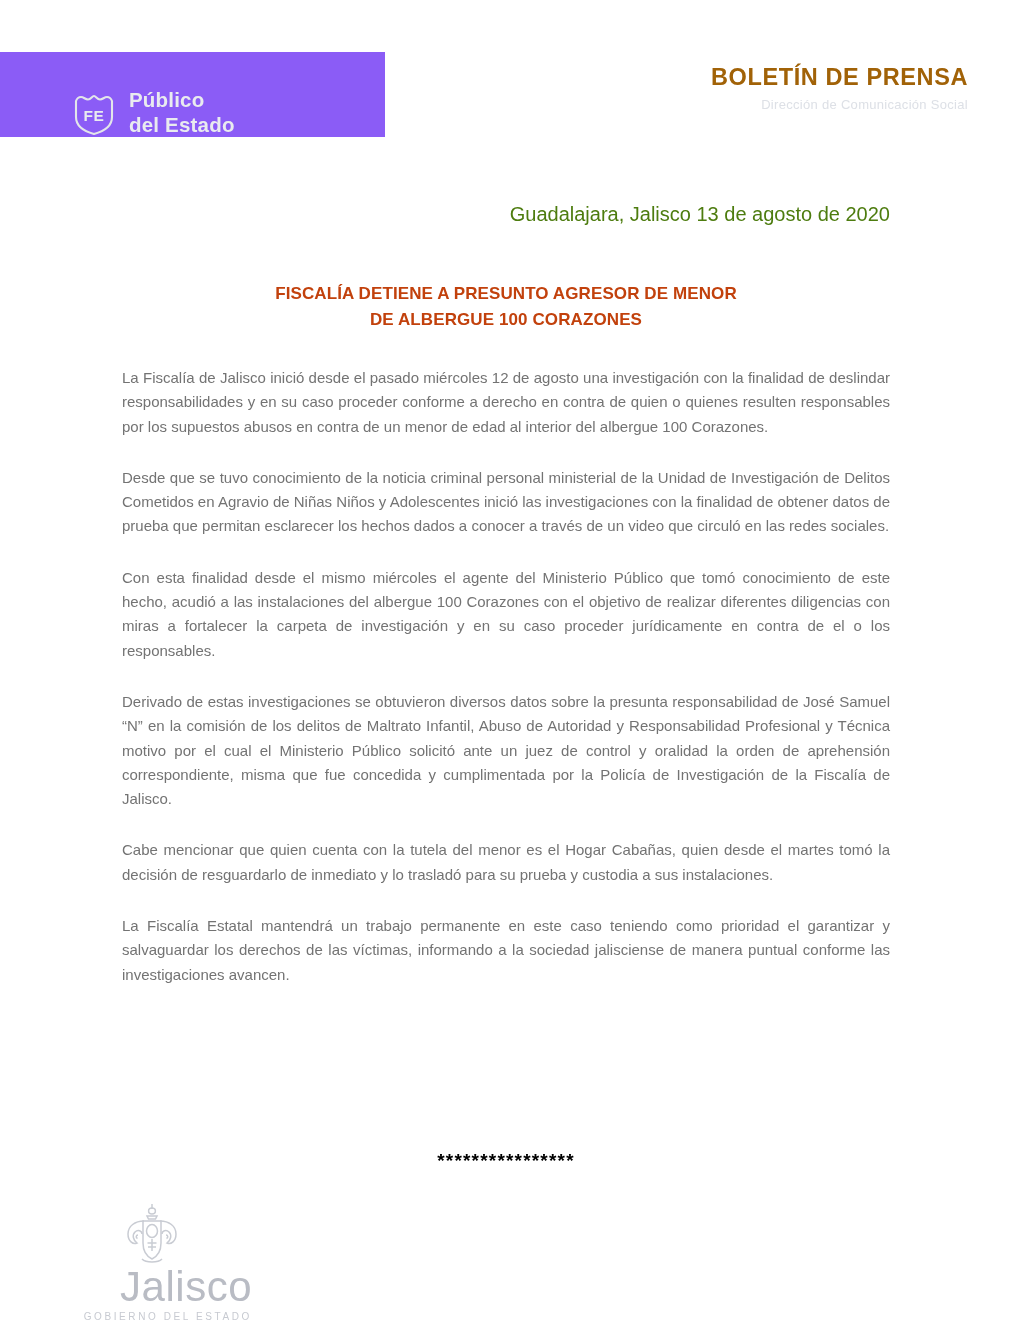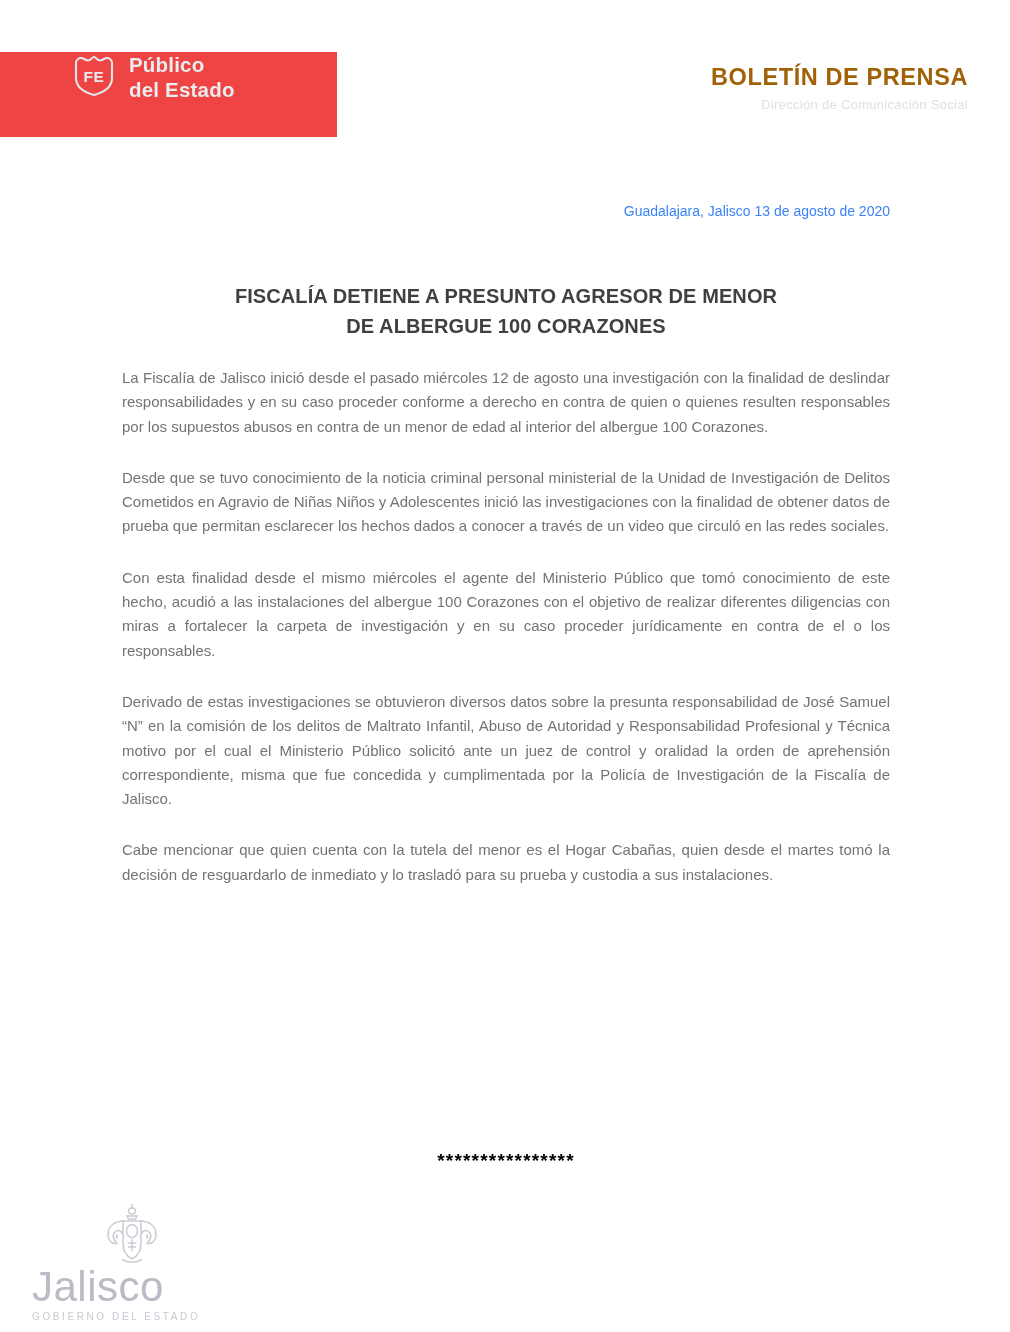--- a/index.html
+++ b/index.html
@@ -19,25 +19,25 @@
   #header {
     position: absolute;
     top: 0; left: 0;
     width: 1010px;
     height: 175px;
   }
   #logo-banner {
     position: absolute;
     left: 0;
     top: 52px;
-    width: 337px;
+    width: 385px;
     height: 85px;
-    background: #ef4444;
+    background: #8b5cf6;
     display: flex;
-    align-items: flex-start;
+    align-items: flex-end;
     padding-left: 72px;
     box-sizing: border-box;
   }
   #shield-icon {
     width: 44px;
     height: 46px;
     flex: none;
   }
   #fiscalia-wordmark {
     margin-left: 13px;
@@ -80,33 +80,33 @@
     left: 122px;
     top: 0;
     width: 768px;
   }
   #dateline {
     position: absolute;
     top: 203px;
     left: 0;
     width: 768px;
     text-align: right;
-    font-size: 14px;
-    color: #3b82f6;
+    font-size: 20px;
+    color: #4d7c0f;
     font-family: "Liberation Sans", sans-serif;
   }
   #doc-title {
     position: absolute;
     top: 281px;
     left: 0;
     width: 768px;
     text-align: center;
-    font-size: 20px;
-    font-weight: bold;
-    color: #404040;
+    font-size: 17px;
+    font-weight: bold;
+    color: #c2410c;
     line-height: 1.52;
     letter-spacing: 0.1px;
   }
   #body-text {
     position: absolute;
     top: 366px;
     left: 0;
     width: 768px;
   }
   #body-text p {
@@ -127,24 +127,24 @@
     text-align: center;
     font-size: 19px;
     font-weight: bold;
     letter-spacing: 1.2px;
     color: #000000;
   }
 
   
   #footer-logo {
     position: absolute;
-    left: 32px;
+    left: 52px;
     top: 1202px;
     width: 200px;
-    text-align: left;
+    text-align: right;
   }
   #crest-icon {
     width: 62px;
     height: 66px;
     display: block;
     margin: 0 auto;
   }
   #jalisco-word {
     font-size: 42px;
     color: #b9bcc4;
@@ -191,20 +191,21 @@
     <span>FISCALÍA DETIENE A PRESUNTO AGRESOR DE MENOR</span><br>
     <span>DE ALBERGUE 100 CORAZONES</span>
   </div>
 
   <div id="body-text">
     <p>La Fiscalía de Jalisco inició desde el pasado miércoles 12 de agosto una investigación con la finalidad de deslindar responsabilidades y en su caso proceder conforme a derecho en contra de quien o quienes resulten responsables por los supuestos abusos en contra de un menor de edad al interior del albergue 100 Corazones.</p>
     <p>Desde que se tuvo conocimiento de la noticia criminal personal ministerial de la Unidad de Investigación de Delitos Cometidos en Agravio de Niñas Niños y Adolescentes inició las investigaciones con la finalidad de obtener datos de prueba que permitan esclarecer los hechos dados a conocer a través de un video que circuló en las redes sociales.</p>
     <p>Con esta finalidad desde el mismo miércoles el agente del Ministerio Público que tomó conocimiento de este hecho, acudió a las instalaciones del albergue 100 Corazones con el objetivo de realizar diferentes diligencias con miras a fortalecer la carpeta de investigación y en su caso proceder jurídicamente en contra de el o los responsables.</p>
     <p>Derivado de estas investigaciones se obtuvieron diversos datos sobre la presunta responsabilidad de José Samuel “N” en la comisión de los delitos de Maltrato Infantil, Abuso de Autoridad y Responsabilidad Profesional y Técnica motivo por el cual el Ministerio Público solicitó ante un juez de control y oralidad la orden de aprehensión correspondiente, misma que fue concedida y cumplimentada por la Policía de Investigación de la Fiscalía de Jalisco.</p>
     <p>Cabe mencionar que quien cuenta con la tutela del menor es el Hogar Cabañas, quien desde el martes tomó la decisión de resguardarlo de inmediato y lo trasladó para su prueba y custodia a sus instalaciones.</p>
+    <p>La Fiscalía Estatal mantendrá un trabajo permanente en este caso teniendo como prioridad el garantizar y salvaguardar los derechos de las víctimas, informando a la sociedad jalisciense de manera puntual conforme las investigaciones avancen.</p>
   </div>
 
   <div id="asterisks">****************</div>
 
 </div>
 
 <div id="footer-logo">
   <svg id="crest-icon" viewBox="0 0 62 66">
     <g fill="none" stroke="#c9ccd3" stroke-width="1.5">
 

